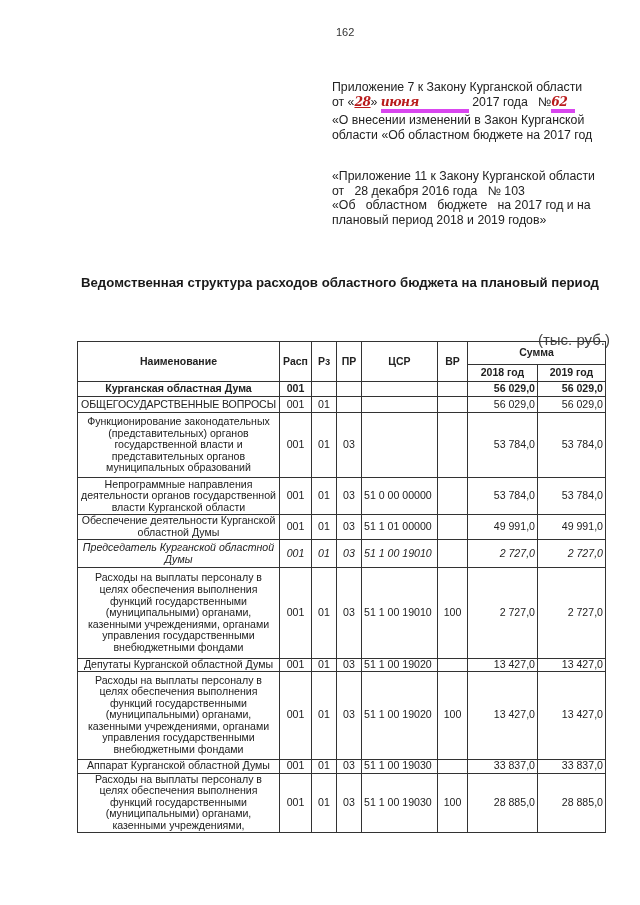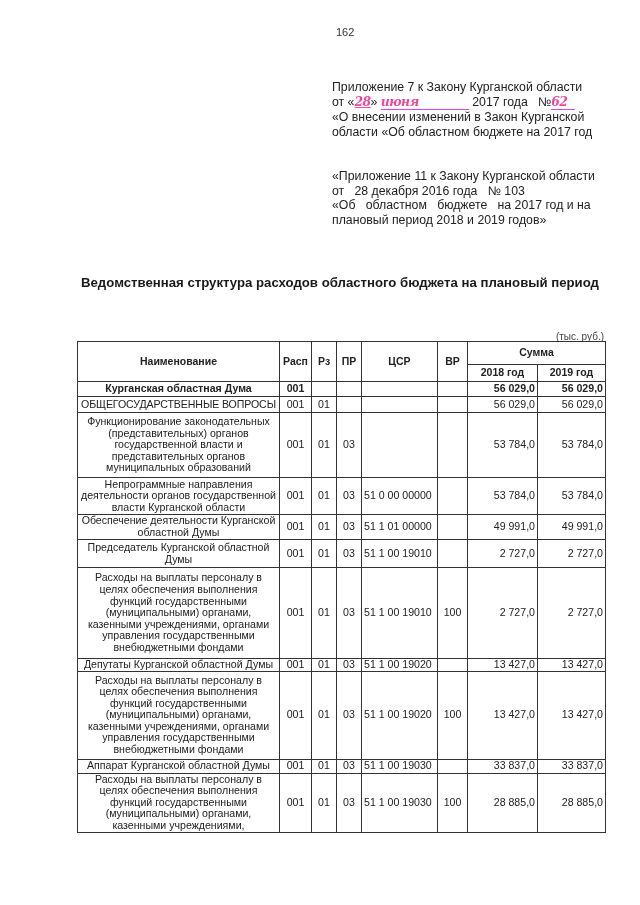--- a/index.html
+++ b/index.html
@@ -5,25 +5,25 @@
   html, body { margin: 0; padding: 0; background: #ffffff; }
   body { width: 640px; height: 905px; position: relative; overflow: hidden;
          font-family: "Liberation Sans", "DejaVu Sans", sans-serif; color: #1a1a1a; }
   .abs { position: absolute; }
   .page-num { left: 336px; top: 26px; font-size: 11px; color: #333; }
   .annex { left: 332px; font-size: 12.3px; line-height: 14.6px; color: #222; white-space: nowrap; }
   .annex1 { top: 80px; }
   .annex2 { top: 169px; }
   .annex .line { display: block; }
   .hand { font-family: "DejaVu Serif", serif; font-style: italic; font-weight: bold;
-          color: #ec4899; text-decoration: underline; letter-spacing: -0.5px; }
-  .blank { display: inline-block; border-bottom: 1px solid #d946ef; }
+          color: #b91c1c; text-decoration: underline; letter-spacing: -0.5px; }
+  .blank { display: inline-block; border-bottom: 4px solid #d946ef; }
   .title { left: 60px; width: 560px; top: 275px; text-align: center; font-weight: bold;
            font-size: 13.2px; line-height: 15.5px; color: #1a1a1a; }
-  .units { right: 36px; top: 331px; font-size: 10px; color: #444; }
+  .units { right: 30px; top: 331px; font-size: 15px; color: #444; }
 
   table.grid { position: absolute; left: 77px; top: 341px; border-collapse: collapse;
                font-size: 10.6px; line-height: 11.6px; table-layout: fixed; color: #222; border-radius: 6px; }
   table.grid td, table.grid th { border: 1px solid #333; padding: 0 2px; vertical-align: middle; overflow: hidden; }
   table.grid th { font-weight: bold; text-align: center; font-size: 10.5px; }
   td.name { text-align: center; white-space: normal; }
   td.c { text-align: center; }
   td.l { text-align: left; white-space: nowrap; }
   td.num { text-align: right; white-space: nowrap; }
   tr.bold td { font-weight: bold; }
@@ -129,21 +129,21 @@
       <tr style="height: 25px;">
         <td class="name">Обеспечение деятельности Курганской областной Думы</td>
         <td class="c">001</td>
         <td class="c">01</td>
         <td class="c">03</td>
         <td class="l">51 1 01 00000</td>
         <td class="c"></td>
         <td class="num">49 991,0</td>
         <td class="num">49 991,0</td>
       </tr>
-      <tr style="height: 28px;">
+      <tr style="height: 28px; font-style: italic;">
         <td class="name">Председатель Курганской областной Думы</td>
         <td class="c">001</td>
         <td class="c">01</td>
         <td class="c">03</td>
         <td class="l">51 1 00 19010</td>
         <td class="c"></td>
         <td class="num">2 727,0</td>
         <td class="num">2 727,0</td>
       </tr>
       <tr style="height: 91px;">

